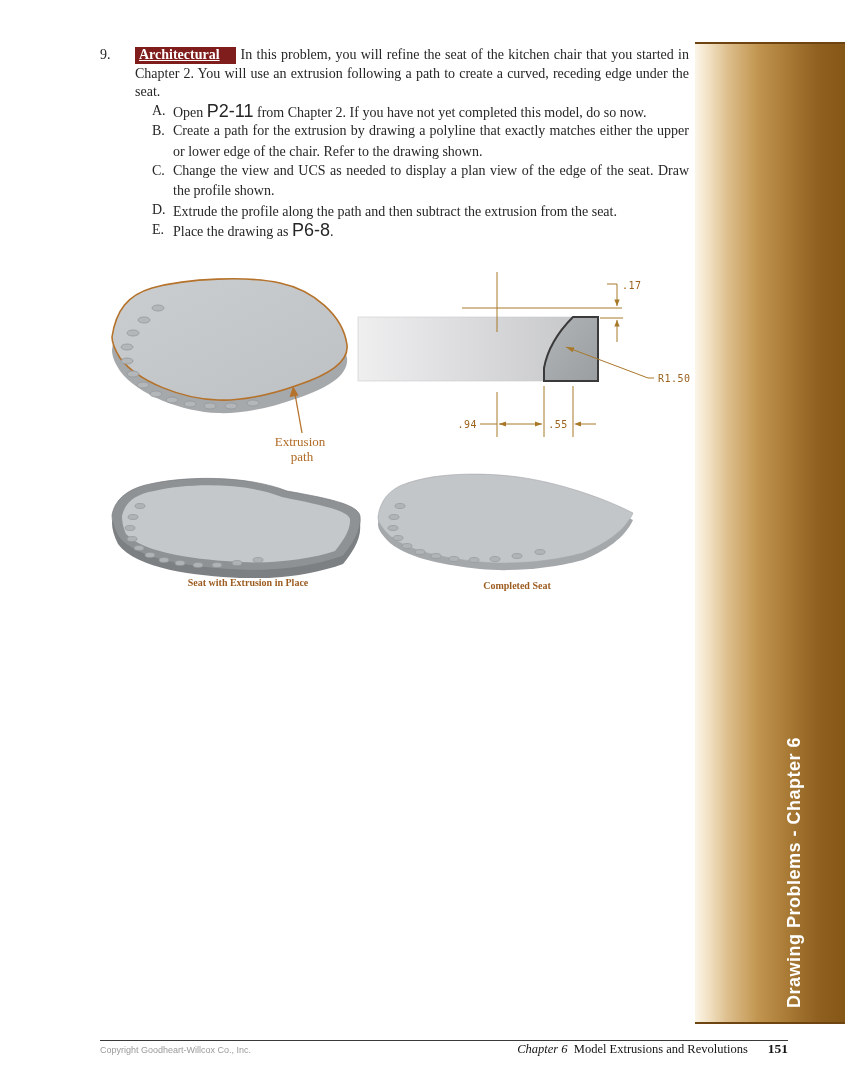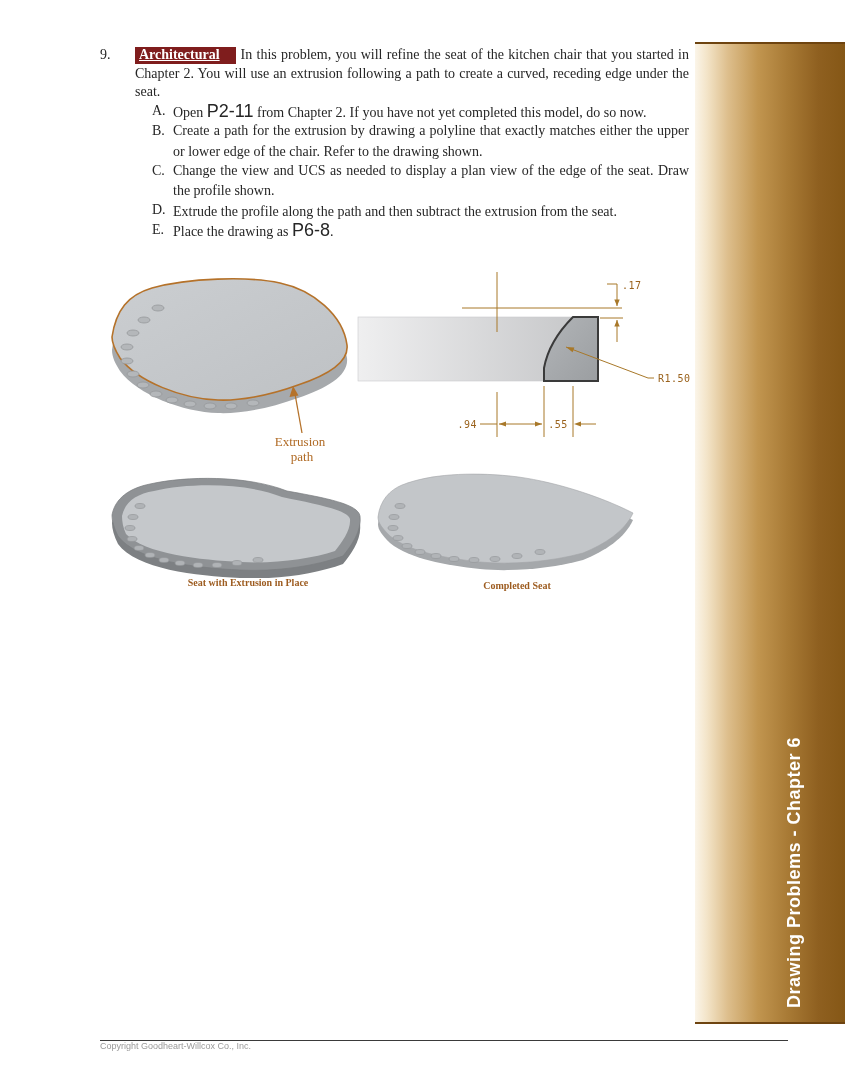--- a/index.html
+++ b/index.html
@@ -192,15 +192,16 @@
     </g>
   </svg>
   <div class="caption" id="cap-completed">Completed Seat</div>
 
   <div class="sidebar">
     <div class="sidebar-label">Drawing Problems - Chapter 6</div>
   </div>
 
   <div class="footer">
     <span class="copyright">Copyright Goodheart-Willcox Co., Inc.</span>
+    <span class="footer-right"><span class="chap-italic">Chapter 6</span>&nbsp; <span>Model Extrusions and Revolutions</span><span class="pageno">151</span></span>
   </div>
 
 </div>
 
 </body></html>

